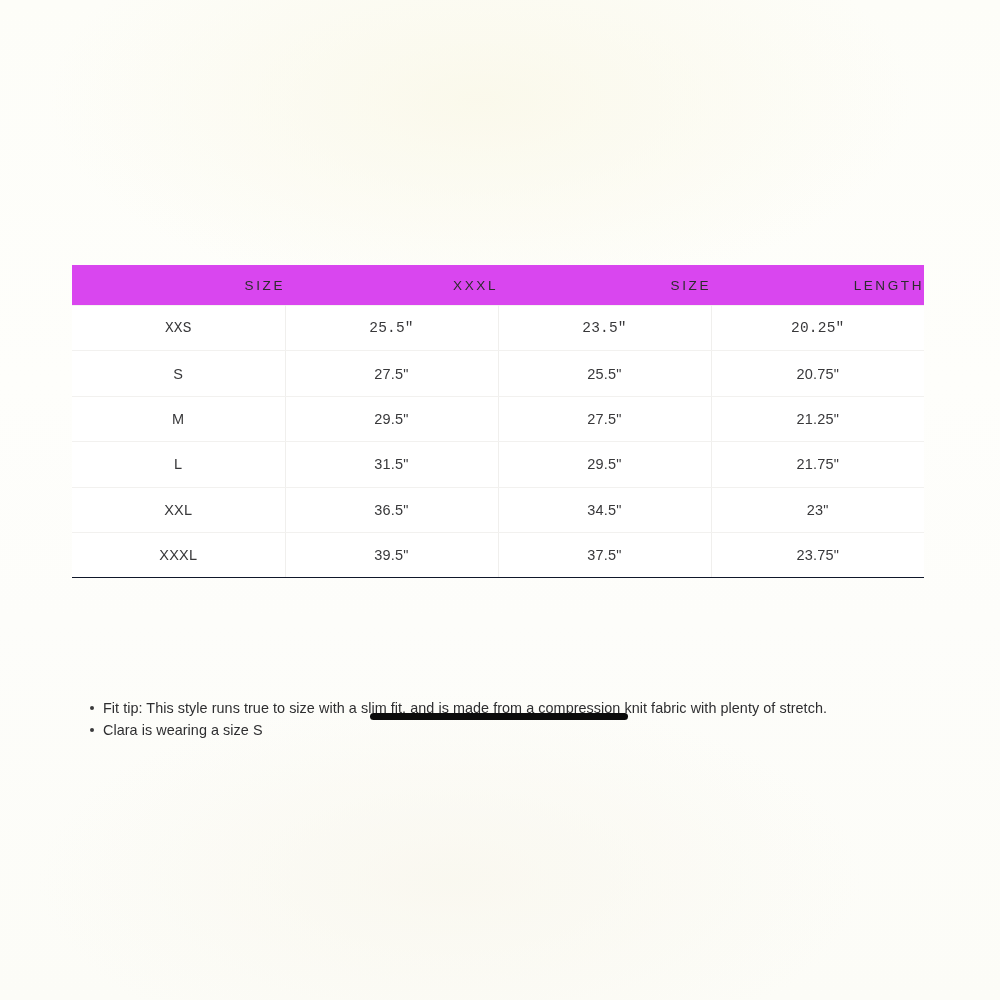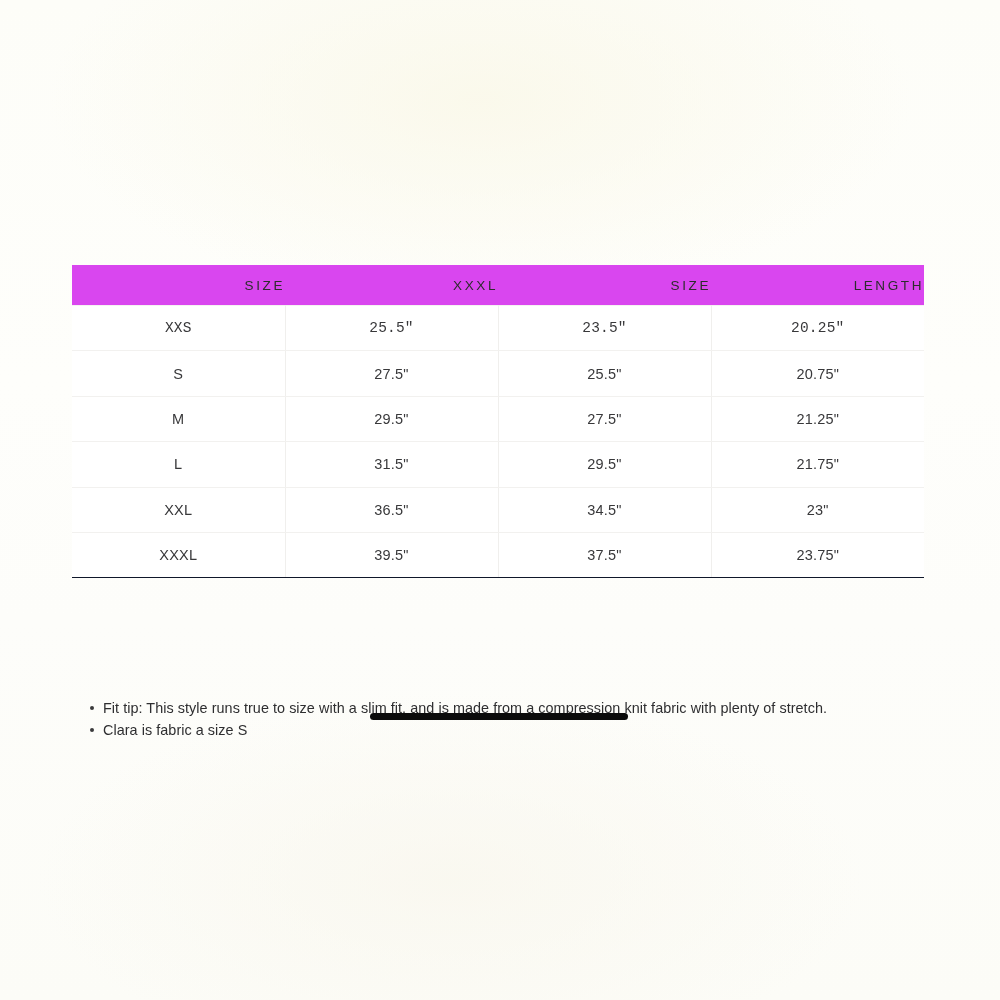--- a/index.html
+++ b/index.html
@@ -181,19 +181,19 @@
     </tbody>
   </table>
 
   <ul class="fit-notes">
     <li>
       <span class="dot"></span>
       <span>Fit tip: This style runs true to size with a slim fit, and is made from a compression knit fabric with plenty of stretch.</span>
     </li>
     <li>
       <span class="dot"></span>
-      <span>Clara is fabric a size S</span>
+      <span>Clara is wearing a size S</span>
     </li>
   </ul>
 
   <div class="scroll-bar"></div>
 
 </div>
 
 </body></html>

